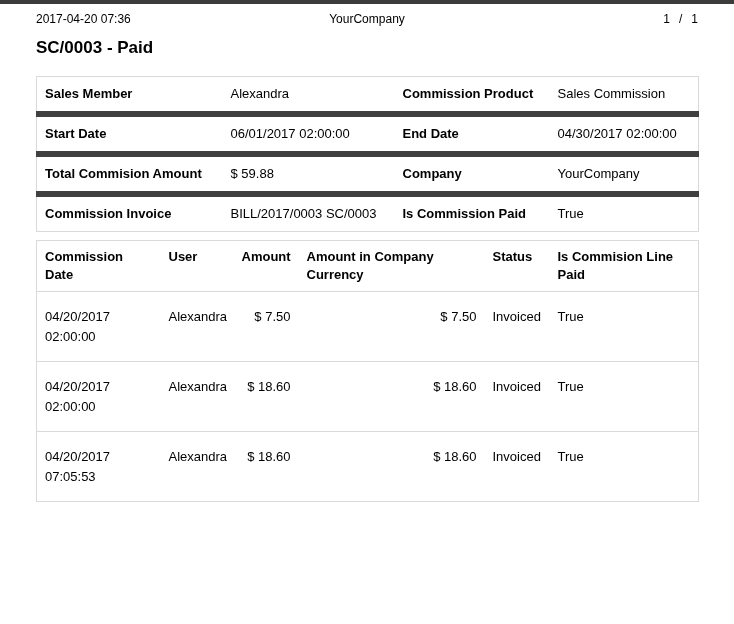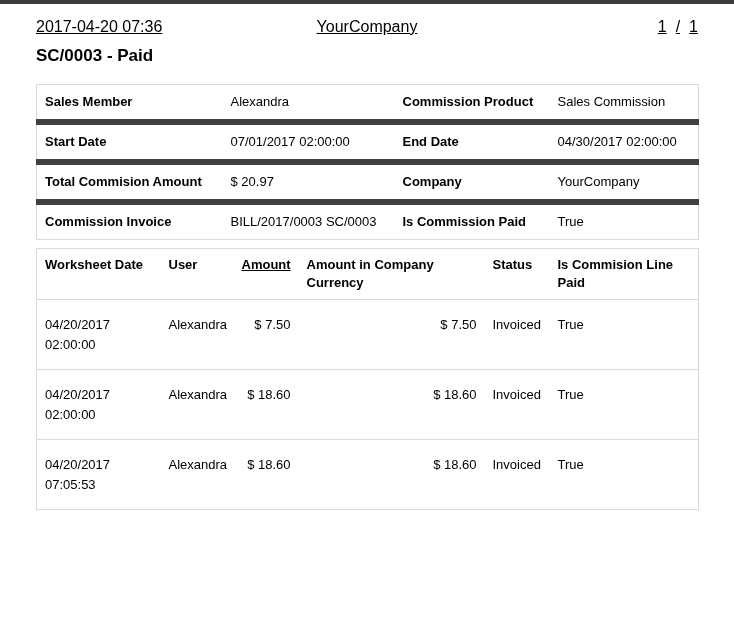--- a/index.html
+++ b/index.html
@@ -9,21 +9,21 @@
     background: #ffffff;
     font-family: "Liberation Sans", sans-serif;
     color: #000000;
     overflow: hidden;
   }
   .top-bar { height: 4px; width: 100%; background: #3c3c3c; }
   .page { padding: 0 36px; }
 
   .doc-header {
     display: flex; justify-content: space-between; align-items: flex-start;
-    margin-top: 16px; font-size: 16px; line-height: 14px; text-decoration: underline;
+    margin-top: 8px; font-size: 12px; line-height: 14px;
   }
   .doc-header .left  { flex: 1; text-align: left; }
   .doc-header .mid   { flex: 1; text-align: center; }
   .doc-header .right { flex: 1; display: flex; justify-content: flex-end; gap: 9px; }
 
   .report-title {
     margin-top: 102px;
     text-align: center;
     font-size: 20px; font-weight: bold; line-height: 24px;
   }
@@ -51,21 +51,21 @@
   .lines-table { margin-top: 8px; }
   .lines-table th {
     padding: 7px 8px; text-align: left; vertical-align: top;
     font-weight: bold; line-height: 18px;
   }
   .lines-table td {
     padding: 15px 8px; vertical-align: top; line-height: 19.5px;
   }
   .lines-table tbody tr td { border-top: 1px solid #d9d9d9; }
   .lines-table .num { text-align: right; }
-  .lines-table th.num-hdr { text-align: right; text-decoration: underline; }
+  .lines-table th.num-hdr { text-align: right; }
 </style>
 </head>
 <body>
 
 <div class="top-bar"></div>
 
 <div class="page">
 
   <div class="doc-header">
     <div class="left">2017-04-20 07:36</div>
@@ -88,27 +88,27 @@
     </colgroup>
     <tbody>
       <tr>
         <td class="lbl">Sales Member</td>
         <td>Alexandra</td>
         <td class="lbl">Commission Product</td>
         <td>Sales Commission</td>
       </tr>
       <tr>
         <td class="lbl">Start Date</td>
-        <td>07/01/2017 02:00:00</td>
+        <td>06/01/2017 02:00:00</td>
         <td class="lbl">End Date</td>
         <td>04/30/2017 02:00:00</td>
       </tr>
       <tr>
         <td class="lbl">Total Commision Amount</td>
-        <td>$ 20.97</td>
+        <td>$ 59.88</td>
         <td class="lbl">Company</td>
         <td>YourCompany</td>
       </tr>
       <tr>
         <td class="lbl">Commission Invoice</td>
         <td>BILL/2017/0003 SC/0003</td>
         <td class="lbl">Is Commission Paid</td>
         <td>True</td>
       </tr>
     </tbody>
@@ -119,21 +119,21 @@
     <colgroup>
       <col style="width:124px">
         <col style="width:73px">
         <col style="width:65px">
       <col style="width:186px">
         <col style="width:65px">
         <col style="width:149px">
     </colgroup>
     <thead>
       <tr>
-        <th>Worksheet Date</th>
+        <th>Commission Date</th>
         <th>User</th>
         <th class="num-hdr">Amount</th>
         <th>Amount in Company Currency</th>
         <th>Status</th>
         <th>Is Commision Line Paid</th>
       </tr>
     </thead>
     <tbody>
       <tr>
         <td>04/20/2017 02:00:00</td>

